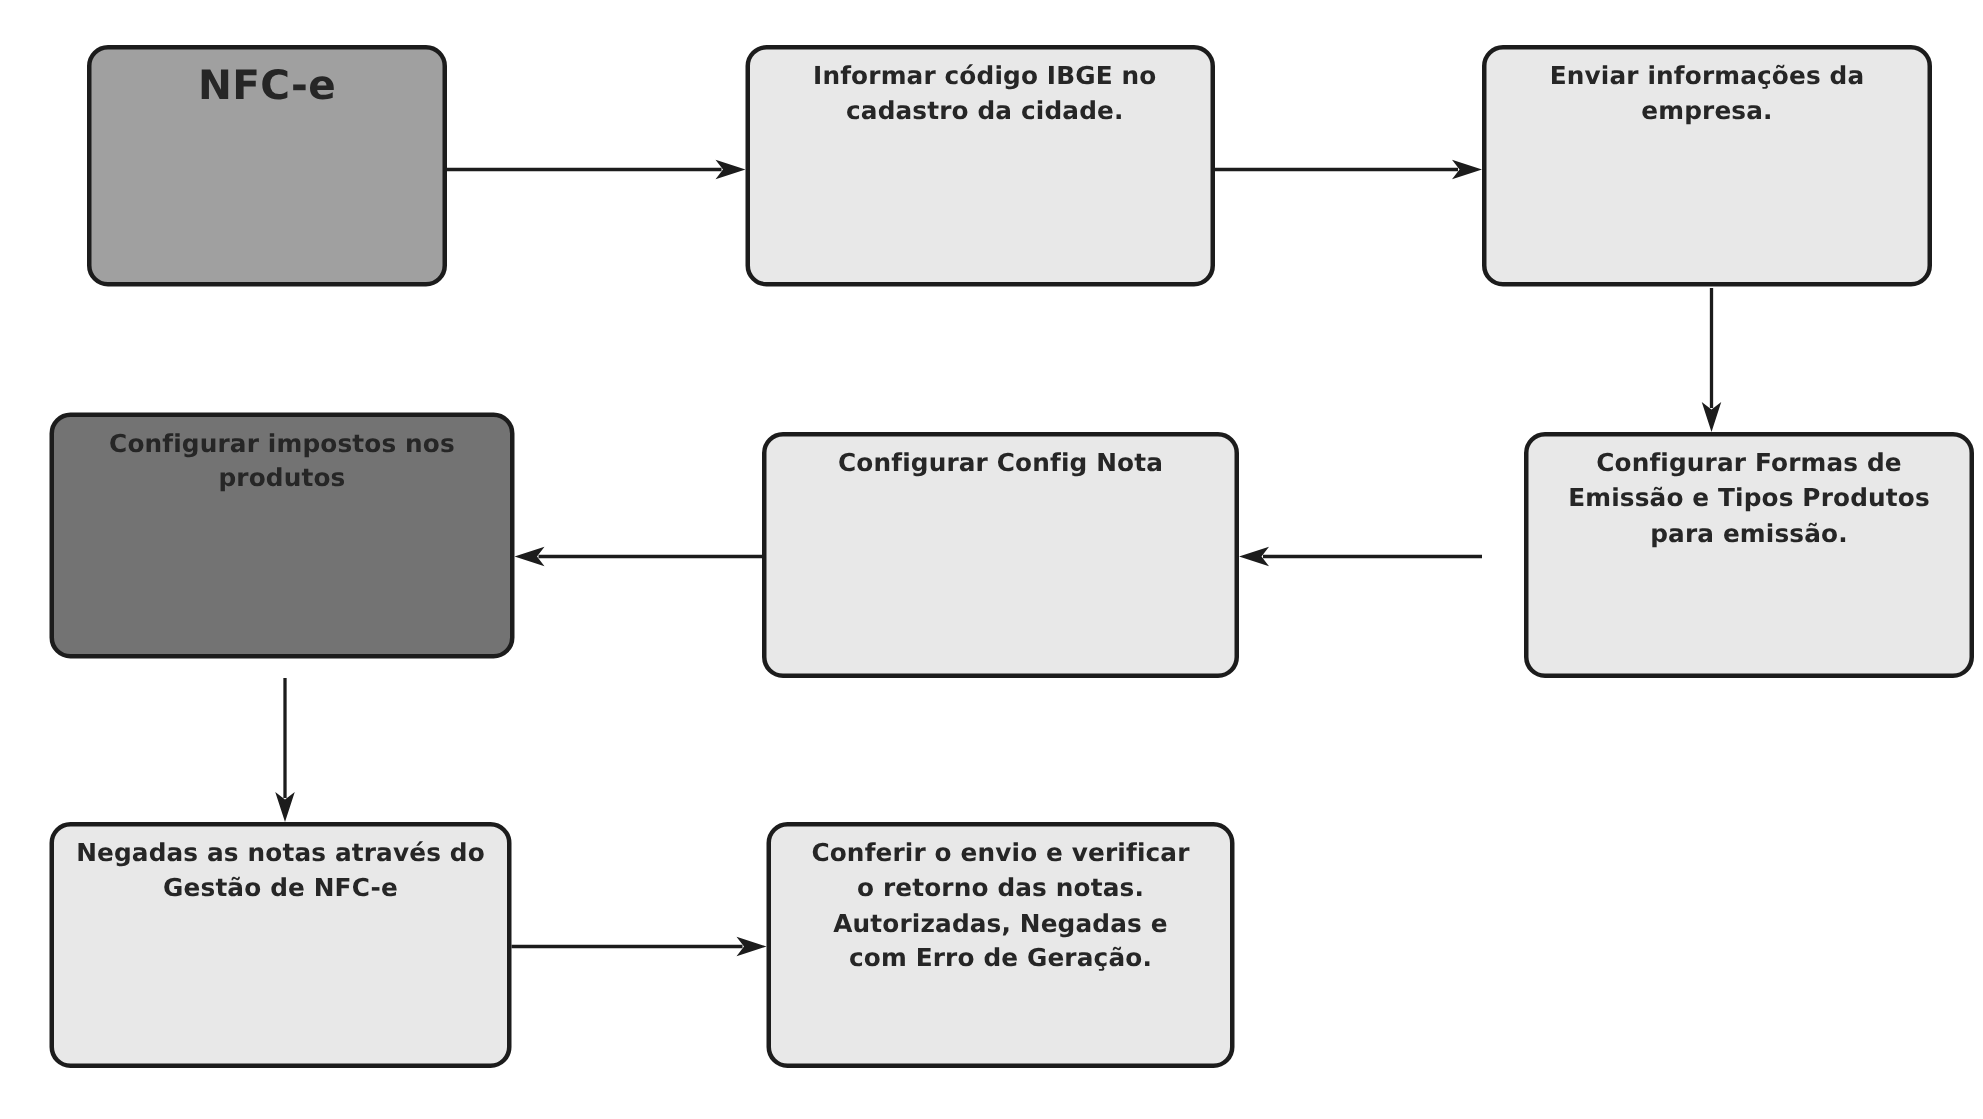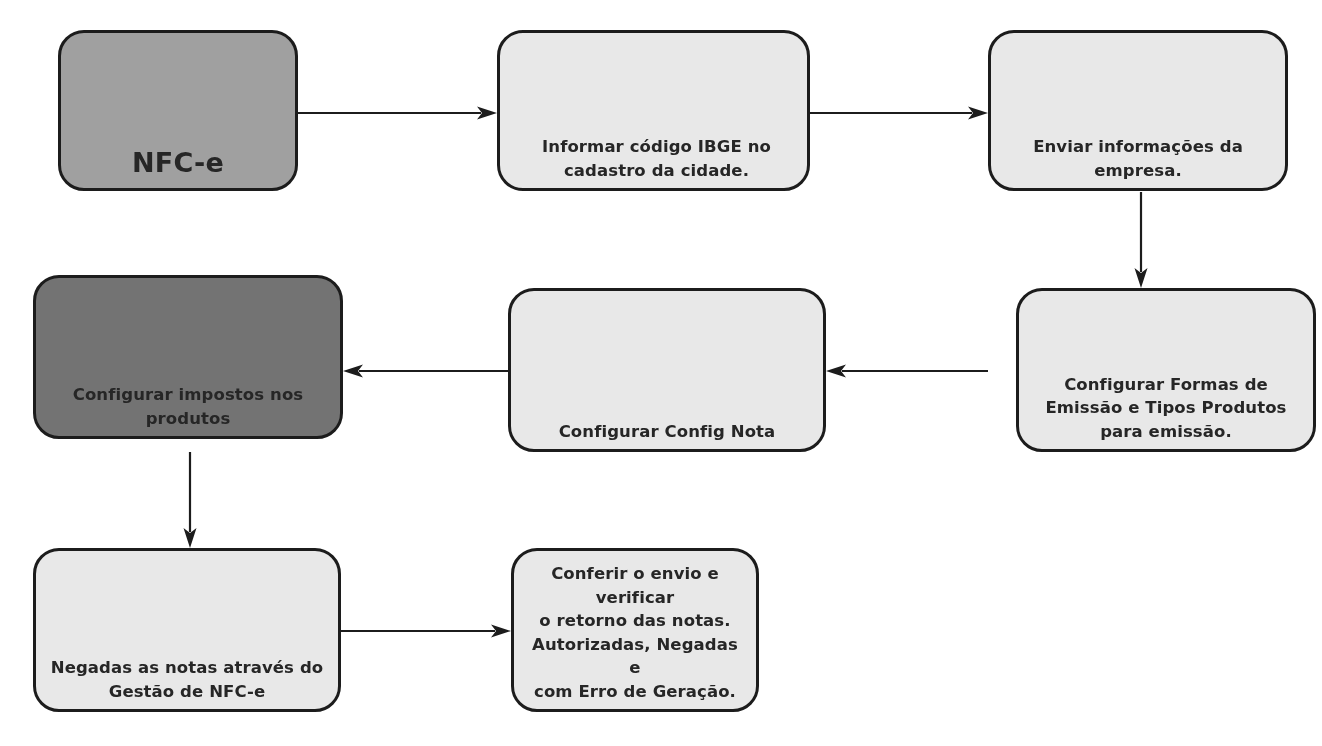--- a/index.html
+++ b/index.html
@@ -14,24 +14,24 @@
     position: relative;
     width: 1322px;
     height: 746px;
     background: #ffffff;
     overflow: hidden;
   }
   .node {
     position: absolute;
     box-sizing: border-box;
     border: 3px solid #1c1c1c;
-    border-radius: 26px;
+    border-radius: 14px;
     background: #e8e8e8;
     display: flex;
-    align-items: flex-end;
+    align-items: flex-start;
     justify-content: center;
     text-align: center;
     padding: 6px 14px;
     z-index: 2;
   }
   .node.start {
     background: #a0a0a0;
   }
   .node .label {
     font-size: 16.5px;
@@ -110,20 +110,20 @@
         <span class="label" style="color: rgb(38, 38, 38);">Configurar Config Nota</span>
       </div>
       <div class="node" style="left: 33px; top: 275px; width: 310px; height: 164px; background: #737373; border-color: rgb(28, 28, 28);">
         <span class="label" style="color: rgb(38, 38, 38);">Configurar impostos nos
 produtos</span>
       </div>
       <div class="node" style="left: 33px; top: 548px; width: 308px; height: 164px; background: rgb(232, 232, 232); border-color: rgb(28, 28, 28);">
         <span class="label" style="color: rgb(38, 38, 38);">Negadas as notas através do
 Gestão de NFC-e</span>
       </div>
-      <div class="node" style="left: 511px; top: 548px; width: 248px; height: 164px; background: rgb(232, 232, 232); border-color: rgb(28, 28, 28);">
+      <div class="node" style="left: 511px; top: 548px; width: 312px; height: 164px; background: rgb(232, 232, 232); border-color: rgb(28, 28, 28);">
         <span class="label" style="color: rgb(38, 38, 38);">Conferir o envio e verificar
 o retorno das notas.
 Autorizadas, Negadas e
 com Erro de Geração.</span>
       </div>
     </div>
 </div>
 
 </body></html>

